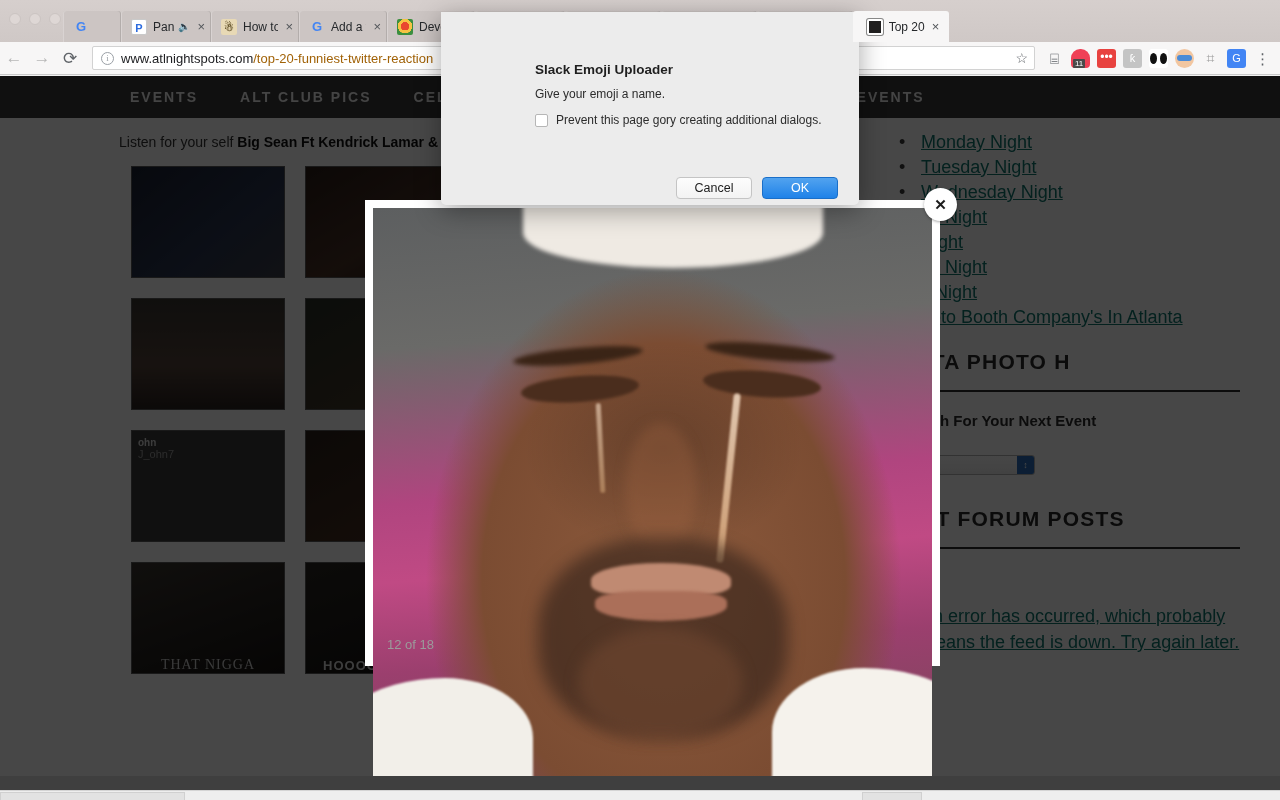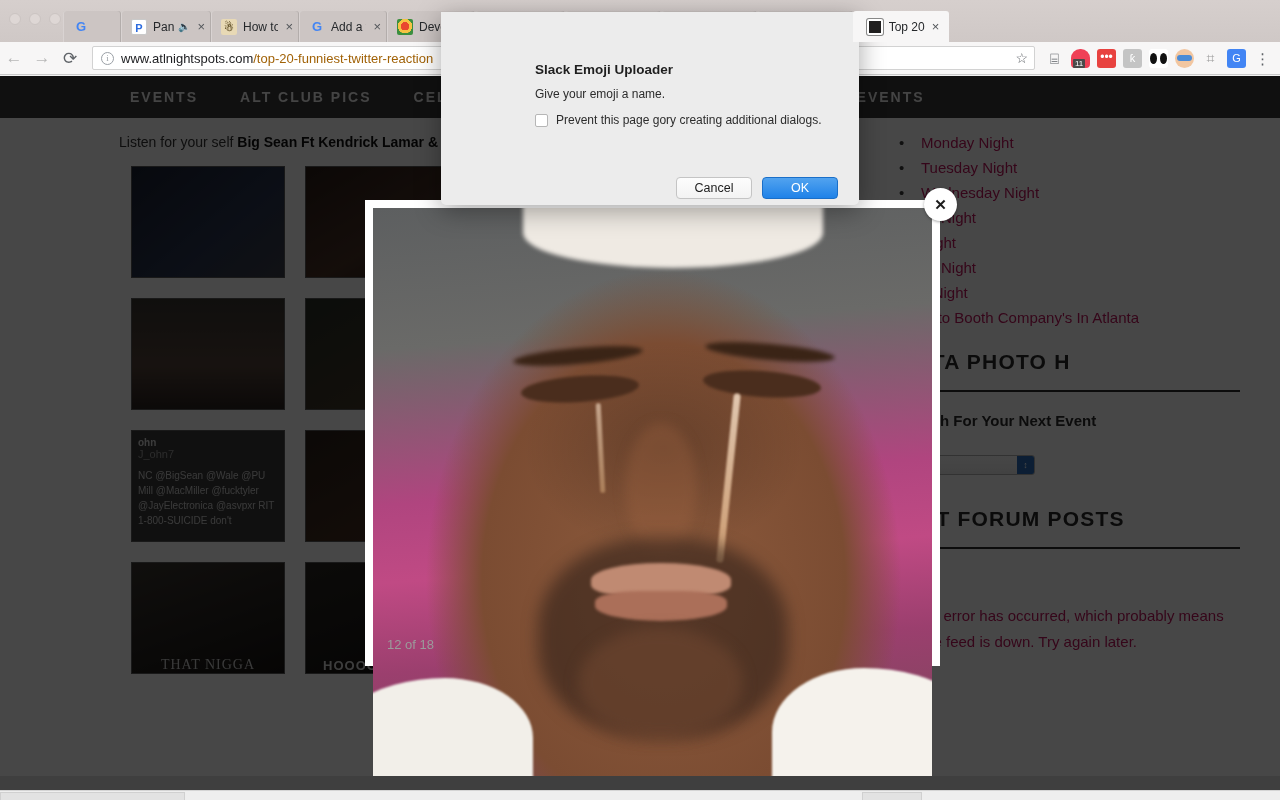--- a/index.html
+++ b/index.html
@@ -103,21 +103,21 @@
   .thumb { width:154px; height:112px; background:#2a2a2a; border:1px solid #5a5a5a; position:relative; overflow:hidden; }
   .thumb .cap { position:absolute; left:0; right:0; bottom:0; text-align:center;
     font-family:"Liberation Serif", serif; font-size:14px; letter-spacing:1px; color:#cfcfcf; }
   .thumb.tweet { background:#3b3b3b; padding:6px; }
   .thumb.tweet .tw-name { font-size:10px; font-weight:bold; color:#d8d8d8; }
   .thumb.tweet .tw-handle { font-size:11px; color:#9a9a9a; }
   .thumb.tweet .tw-body { margin-top:8px; font-size:10px; line-height:15px; color:#cdcdcd; }
 
   .sidebar-col { width: 425px; padding: 12px 40px 0 30px; color:#2f2f2f; }
   .side-list { list-style:none; }
-  .side-list li { position:relative; padding-left:36px; font-size:15px; line-height:25px; color:#be185d;}
+  .side-list li { position:relative; padding-left:36px; font-size:18px; line-height:25px; color:#0f766e;text-decoration:underline;}
   .side-list li::before { content:"\2022"; position:absolute; left:14px; color:#3a3a3a; }
   .side-h2 { font-size:21px; font-weight:bold; letter-spacing:1.2px; line-height:28px; margin-top:18px; color:#2a2a2a;}
   .side-rule { height:2px; background:#2b2b2b; margin:14px 0 20px 0; }
   .side-link { font-size:15px; font-weight:bold; color:#2b2b2b; }
   .side-select {
     margin-top: 26px; width: 150px; height: 20px; font-size: 12px;
     background: linear-gradient(#fdfdfd,#ececec); border:1px solid #b5b5b5; border-radius:3px;
     display:flex; align-items:center; padding-left:6px; color:#333; position:relative;
   }
   .side-select .arrows { position:absolute; right:0; top:0; bottom:0; width:17px;
@@ -217,21 +217,20 @@
           <div class="thumb" style="background:linear-gradient(120deg,#2e2a24,#3c2e20)"></div>
 
           <div class="thumb" style="background:linear-gradient(180deg,#3a3631,#55433a 60%,#2b2320)"></div>
           <div class="thumb" style="background:linear-gradient(150deg,#2a2f2a,#4a3a28)"></div>
           <div class="thumb" style="background:linear-gradient(150deg,#23252a,#3a2f28)"></div>
           <div class="thumb" style="background:linear-gradient(150deg,#262022,#413027)"></div>
 
           <div class="thumb tweet">
             <div class="tw-name">ohn</div>
             <div class="tw-handle">J_ohn7</div>
-            <div class="tw-body">NC @BigSean @Wale @PU Mill @MacMiller @fucktyler @JayElectronica @asvpxr RIT 1-800-SUICIDE don't</div>
           </div>
           <div class="thumb" style="background:linear-gradient(150deg,#2b211a,#4e3322)"></div>
           <div class="thumb" style="background:linear-gradient(150deg,#20242b,#2f3a33)"></div>
           <div class="thumb" style="background:linear-gradient(150deg,#252525,#3b3b3b)"></div>
 
           <div class="thumb" style="background:linear-gradient(160deg,#3b3631,#171412)">
             <div class="cap">THAT NIGGA</div>
           </div>
           <div class="thumb" style="background:linear-gradient(160deg,#2a2621,#131110)">
             <div class="cap" style="font-family:'Liberation Sans',sans-serif;font-weight:bold;font-size:13px;color:#d9d9d9">HOOOO MY GOD</div>

